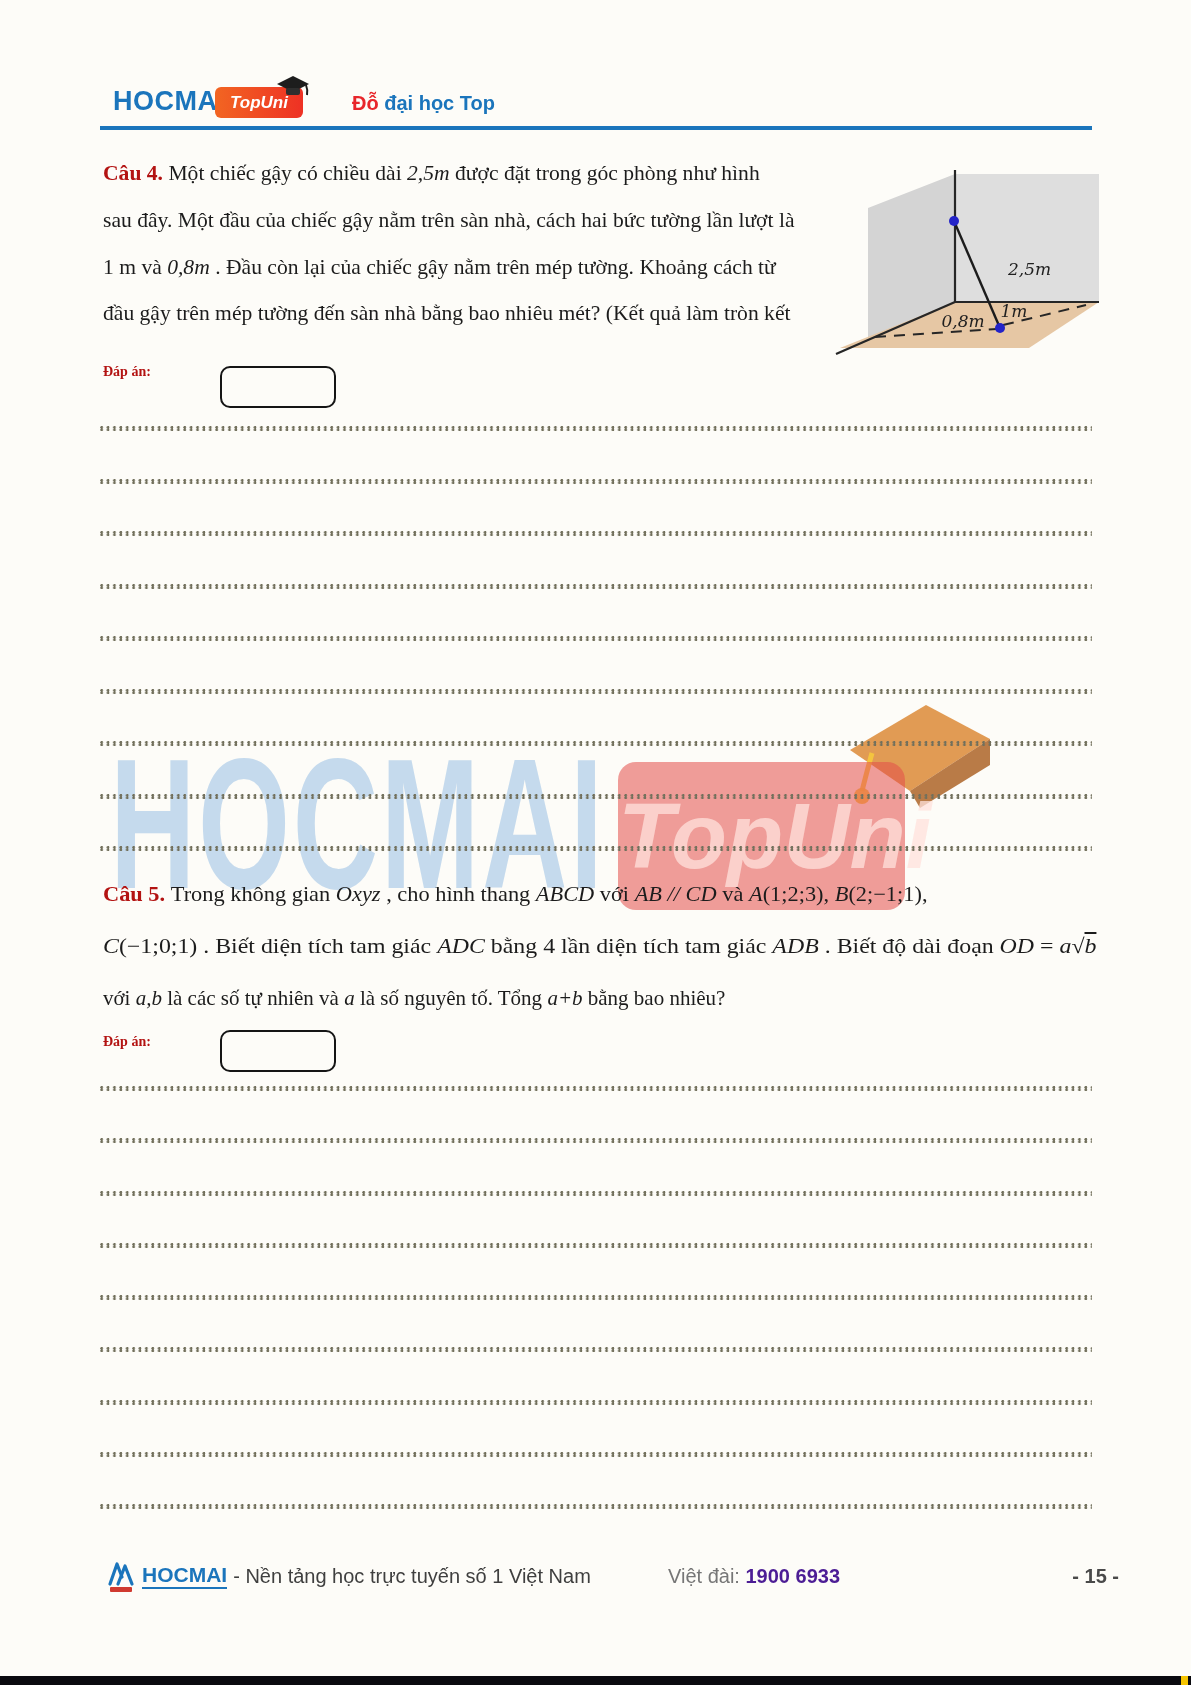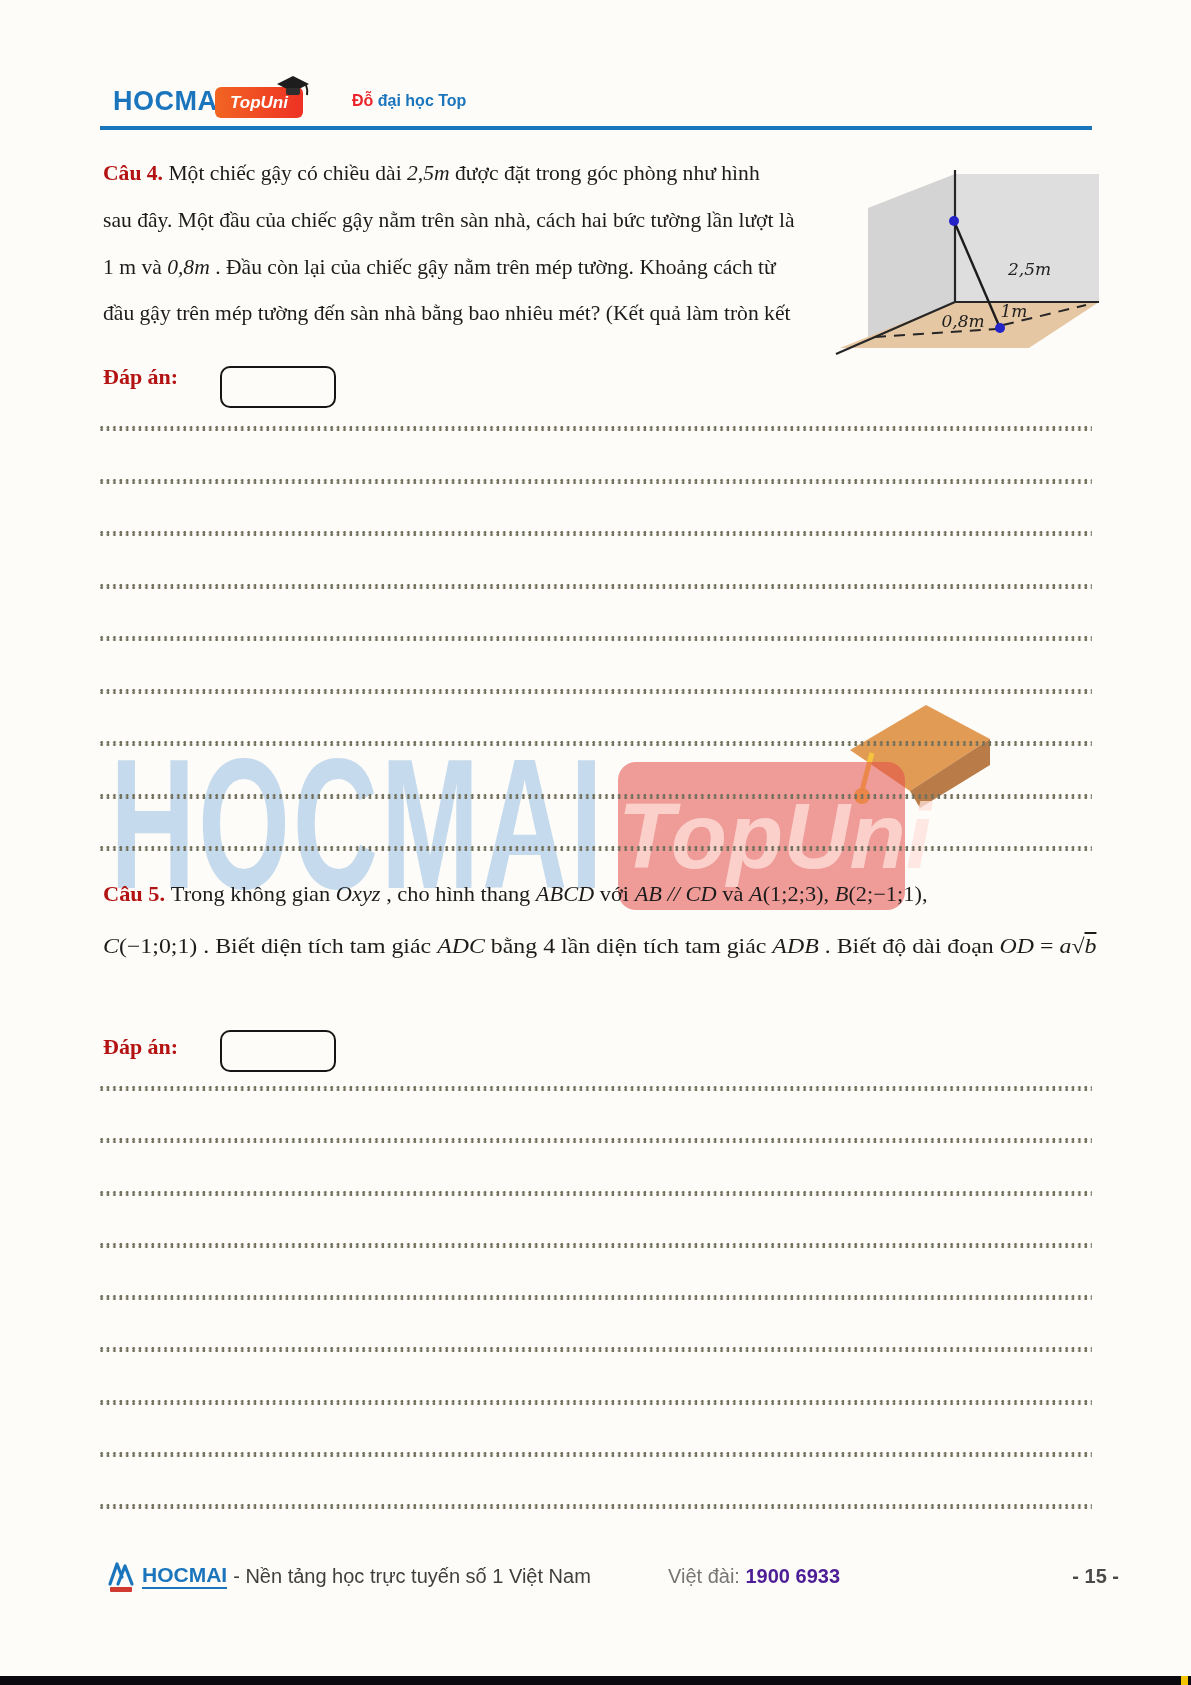--- a/index.html
+++ b/index.html
@@ -8,37 +8,37 @@
 
   
   .hdr-brand{position:absolute;left:113px;top:86px;font-family:"Liberation Sans",sans-serif;
              font-weight:bold;font-size:27px;letter-spacing:.5px;color:#1b75bc;z-index:2;}
   .hdr-badge{position:absolute;left:215px;top:87px;width:88px;height:31px;border-radius:6px;
              background:linear-gradient(90deg,#f26522,#ee3124);z-index:2;text-align:center;}
   .hdr-badge > span{font-family:"Liberation Sans",sans-serif;font-style:italic;font-weight:bold;
              font-size:17px;color:#fff;line-height:31px;}
   .hdr-badge-cap{position:absolute;top:-13px;right:-8px;z-index:3;}
   .hdr-slogan{position:absolute;left:352px;top:92px;font-family:"Liberation Sans",sans-serif;
-             font-size:16px;z-index:2;text-align:center;}
+             font-size:20px;z-index:2;text-align:center;}
   .hdr-slogan .do{color:#e8262b;font-weight:bold;}
   .hdr-slogan .mid{color:#1b75bc;font-weight:600;}
   .hdr-slogan .top{color:#1b75bc;font-weight:bold;}
   .hdr-rule{position:absolute;left:100px;top:126px;width:992px;height:4px;background:#1b75bc;z-index:2;}
 
   
   .qtext{position:absolute;z-index:2;}
   .tline{white-space:nowrap;transform-origin:left center;}
   .q4text{left:103px;top:150px;font-size:21px;}
   .q4text .tline{height:46.8px;line-height:46.8px;}
   .q5text{left:103px;top:868px;font-size:21px;}
   .q5text .tline{height:52px;line-height:52px;}
   .sr{color:#b31312;} .sb{font-weight:bold;} .si{font-style:italic;} .so{text-decoration:overline;}
 
   
-  .dapan{position:absolute;left:103px;font-size:22px;font-weight:bold;color:#b31312;z-index:2;}
+  .dapan{position:absolute;left:103px;font-size:14px;font-weight:bold;color:#b31312;z-index:2;}
   .ansbox{position:absolute;left:220px;width:116px;height:42px;border:2.5px solid #151515;
           border-radius:10px;background:transparent;z-index:2;font-size:20px;
           font-family:"Liberation Serif",serif;padding:0 8px;box-sizing:border-box;}
 
   
   .dotsec{position:absolute;left:100px;width:992px;z-index:2;}
   .dotline{height:5px;background-image:radial-gradient(circle at 1.7px 1.3px,#72705c 1.25px,rgba(0,0,0,0) 1.6px);
            background-size:6.4px 2.6px;}
 
   
@@ -136,20 +136,21 @@
       <div class="dotline" style="margin-bottom: 47.5px;"></div>
       <div class="dotline" style="margin-bottom: 47.5px;"></div>
       <div class="dotline" style="margin-bottom: 47.5px;"></div>
       <div class="dotline" style="margin-bottom: 47.5px;"></div>
       <div class="dotline"></div>
     </div>
 
   <div class="qtext q5text">
     <div class="tline" style="transform: scaleX(1.0651);"><span class="sr sb">Câu 5. </span><span>Trong không gian </span><span class="si">Oxyz</span><span> , cho hình thang </span><span class="si">ABCD</span><span> với </span><span class="si">AB // CD</span><span> và </span><span class="si">A</span><span>(1;2;3)</span><span>, </span><span class="si">B</span><span>(2;−1;1)</span><span>,</span></div>
     <div class="tline" style="transform: scaleX(1.136);"><span class="si">C</span><span>(−1;0;1)</span><span> . Biết diện tích tam giác </span><span class="si">ADC</span><span> bằng 4 lần diện tích tam giác </span><span class="si">ADB</span><span> . Biết độ dài đoạn </span><span class="si">OD</span><span> = </span><span class="si">a</span><span>√</span><span class="si so">b</span></div>
+    <div class="tline"><span>với </span><span class="si">a,b</span><span> là các số tự nhiên và </span><span class="si">a</span><span> là số nguyên tố. Tổng </span><span class="si">a+b</span><span> bằng bao nhiêu?</span></div>
   </div>
 
   <div class="dapan" style="top:1034px;">Đáp án:</div>
   <div class="ansbox" style="top:1030px;"></div>
 
   <div class="dotsec" style="top:1086px;">
       <div class="dotline" style="margin-bottom: 47.3px;"></div>
       <div class="dotline" style="margin-bottom: 47.3px;"></div>
       <div class="dotline" style="margin-bottom: 47.3px;"></div>
       <div class="dotline" style="margin-bottom: 47.3px;"></div>

